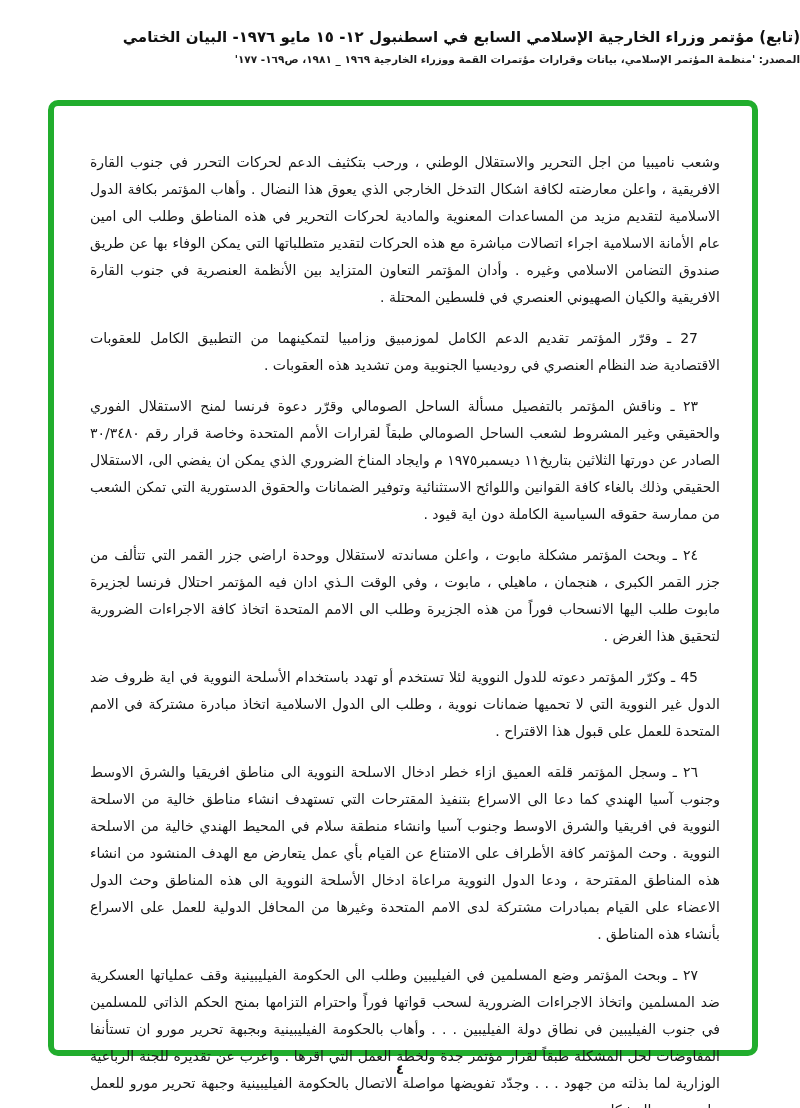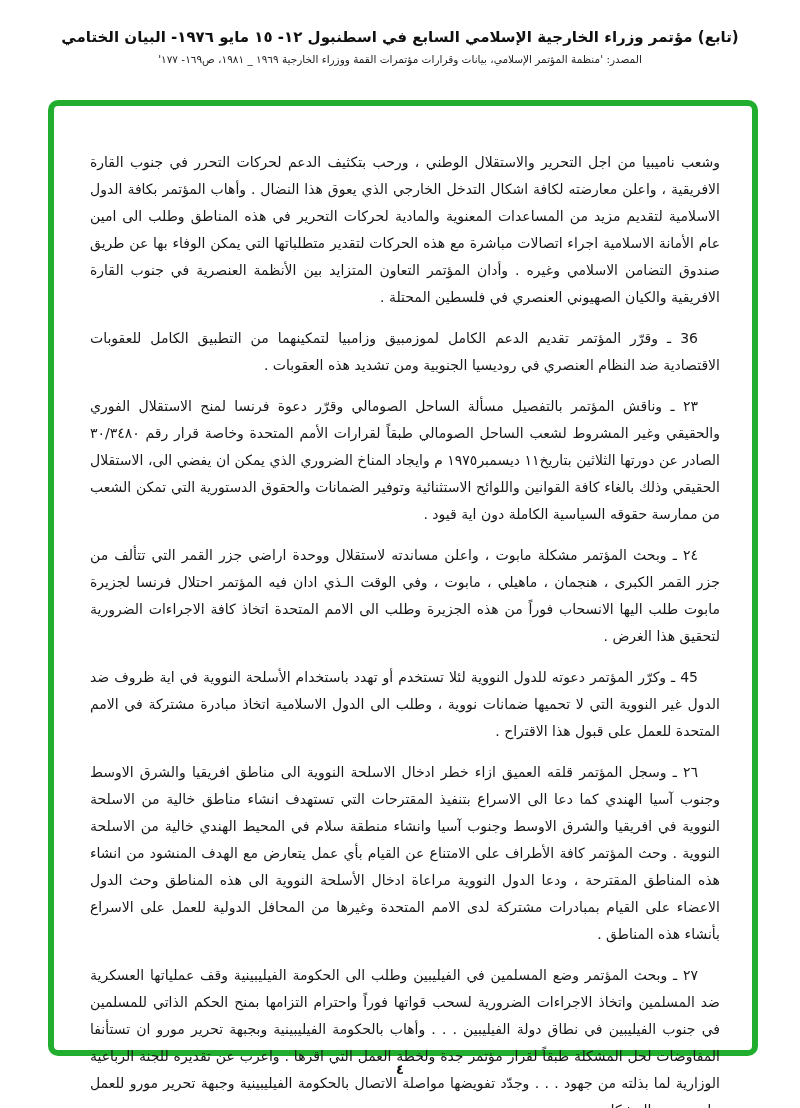--- a/index.html
+++ b/index.html
@@ -13,33 +13,33 @@
     height: 1108px;
     font-family: "DejaVu Sans", sans-serif;
     color: #141414;
     overflow: hidden;
   }
   .page-header {
     position: absolute;
     top: 28px;
     left: 0;
     width: 800px;
-    text-align: center;
+    text-align: right;
     direction: rtl;
   }
   .page-header .title {
     font-size: 15px;
     font-weight: bold;
     letter-spacing: 0;
     color: #111111;
   }
   .page-header .source {
     margin-top: 7px;
     font-size: 10.5px;
-    font-weight: normal;
+    font-weight: bold;
     color: #1c1c1c;
   }
   .content-box {
     position: absolute;
     left: 48px;
     top: 100px;
     width: 710px;
     height: 956px;
     box-sizing: border-box;
     border: 6px solid #21ad2d;
@@ -77,21 +77,21 @@
 <body style="background: rgb(255, 255, 255); color: rgb(20, 20, 20);">
 
 <div class="page-header">
   <div class="title">(تابع) مؤتمر وزراء الخارجية الإسلامي السابع في اسطنبول ١٢- ١٥ مايو ١٩٧٦- البيان الختامي</div>
   <div class="source">المصدر: 'منظمة المؤتمر الإسلامي، بيانات وقرارات مؤتمرات القمة ووزراء الخارجية ١٩٦٩ _ ١٩٨١، ص١٦٩- ١٧٧'</div>
 </div>
 
 <div class="content-box" style="border-color: rgb(33, 173, 45);">
   <div class="content-inner">
     <p>وشعب ناميبيا من اجل التحرير والاستقلال الوطني ، ورحب بتكثيف الدعم لحركات التحرر في جنوب القارة الافريقية ، واعلن معارضته لكافة اشكال التدخل الخارجي الذي يعوق هذا النضال . وأهاب المؤتمر بكافة الدول الاسلامية لتقديم مزيد من المساعدات المعنوية والمادية لحركات التحرير في هذه المناطق وطلب الى امين عام الأمانة الاسلامية اجراء اتصالات مباشرة مع هذه الحركات لتقدير متطلباتها التي يمكن الوفاء بها عن طريق صندوق التضامن الاسلامي وغيره . وأدان المؤتمر التعاون المتزايد بين الأنظمة العنصرية في جنوب القارة الافريقية والكيان الصهيوني العنصري في فلسطين المحتلة .</p>
-    <p class="indent">36 ـ وقرّر المؤتمر تقديم الدعم الكامل لموزمبيق وزامبيا لتمكينهما من التطبيق الكامل للعقوبات الاقتصادية ضد النظام العنصري في روديسيا الجنوبية ومن تشديد هذه العقوبات .</p>
+    <p class="indent">27 ـ وقرّر المؤتمر تقديم الدعم الكامل لموزمبيق وزامبيا لتمكينهما من التطبيق الكامل للعقوبات الاقتصادية ضد النظام العنصري في روديسيا الجنوبية ومن تشديد هذه العقوبات .</p>
     <p class="indent">٢٣ ـ وناقش المؤتمر بالتفصيل مسألة الساحل الصومالي وقرّر دعوة فرنسا لمنح الاستقلال الفوري والحقيقي وغير المشروط لشعب الساحل الصومالي طبقاً لقرارات الأمم المتحدة وخاصة قرار رقم ٣٠/٣٤٨٠ الصادر عن دورتها الثلاثين بتاريخ١١ ديسمبر١٩٧٥ م وايجاد المناخ الضروري الذي يمكن ان يفضي الى، الاستقلال الحقيقي وذلك بالغاء كافة القوانين واللوائح الاستثنائية وتوفير الضمانات والحقوق الدستورية التي تمكن الشعب من ممارسة حقوقه السياسية الكاملة دون اية قيود .</p>
     <p class="indent">٢٤ ـ وبحث المؤتمر مشكلة مابوت ، واعلن مساندته لاستقلال ووحدة اراضي جزر القمر التي تتألف من جزر القمر الكبرى ، هنجمان ، ماهيلي ، مابوت ، وفي الوقت الـذي ادان فيه المؤتمر احتلال فرنسا لجزيرة مابوت طلب اليها الانسحاب فوراً من هذه الجزيرة وطلب الى الامم المتحدة اتخاذ كافة الاجراءات الضرورية لتحقيق هذا الغرض .</p>
     <p class="indent">45 ـ وكرّر المؤتمر دعوته للدول النووية لئلا تستخدم أو تهدد باستخدام الأسلحة النووية في اية ظروف ضد الدول غير النووية التي لا تحميها ضمانات نووية ، وطلب الى الدول الاسلامية اتخاذ مبادرة مشتركة في الامم المتحدة للعمل على قبول هذا الاقتراح .</p>
     <p class="indent">٢٦ ـ وسجل المؤتمر قلقه العميق ازاء خطر ادخال الاسلحة النووية الى مناطق افريقيا والشرق الاوسط وجنوب آسيا الهندي كما دعا الى الاسراع بتنفيذ المقترحات التي تستهدف انشاء مناطق خالية من الاسلحة النووية في افريقيا والشرق الاوسط وجنوب آسيا وانشاء منطقة سلام في المحيط الهندي خالية من الاسلحة النووية . وحث المؤتمر كافة الأطراف على الامتناع عن القيام بأي عمل يتعارض مع الهدف المنشود من انشاء هذه المناطق المقترحة ، ودعا الدول النووية مراعاة ادخال الأسلحة النووية الى هذه المناطق وحث الدول الاعضاء على القيام بمبادرات مشتركة لدى الامم المتحدة وغيرها من المحافل الدولية للعمل على الاسراع بأنشاء هذه المناطق .</p>
     <p class="indent">٢٧ ـ وبحث المؤتمر وضع المسلمين في الفيليبين وطلب الى الحكومة الفيليبينية وقف عملياتها العسكرية ضد المسلمين واتخاذ الاجراءات الضرورية لسحب قواتها فوراً واحترام التزامها بمنح الحكم الذاتي للمسلمين في جنوب الفيليبين في نطاق دولة الفيليبين . . . وأهاب بالحكومة الفيليبينية وبجبهة تحرير مورو ان تستأنفا المفاوضات لحل المشكلة طبقاً لقرار مؤتمر جدة ولخطة العمل التي اقرها . واعرب عن تقديره للجنة الرباعية الوزارية لما بذلته من جهود . . . وجدّد تفويضها مواصلة الاتصال بالحكومة الفيليبينية وجبهة تحرير مورو للعمل على تسوية المشكلة .</p>
   </div>
 </div>
 
 <div class="page-number">٤</div>
 

